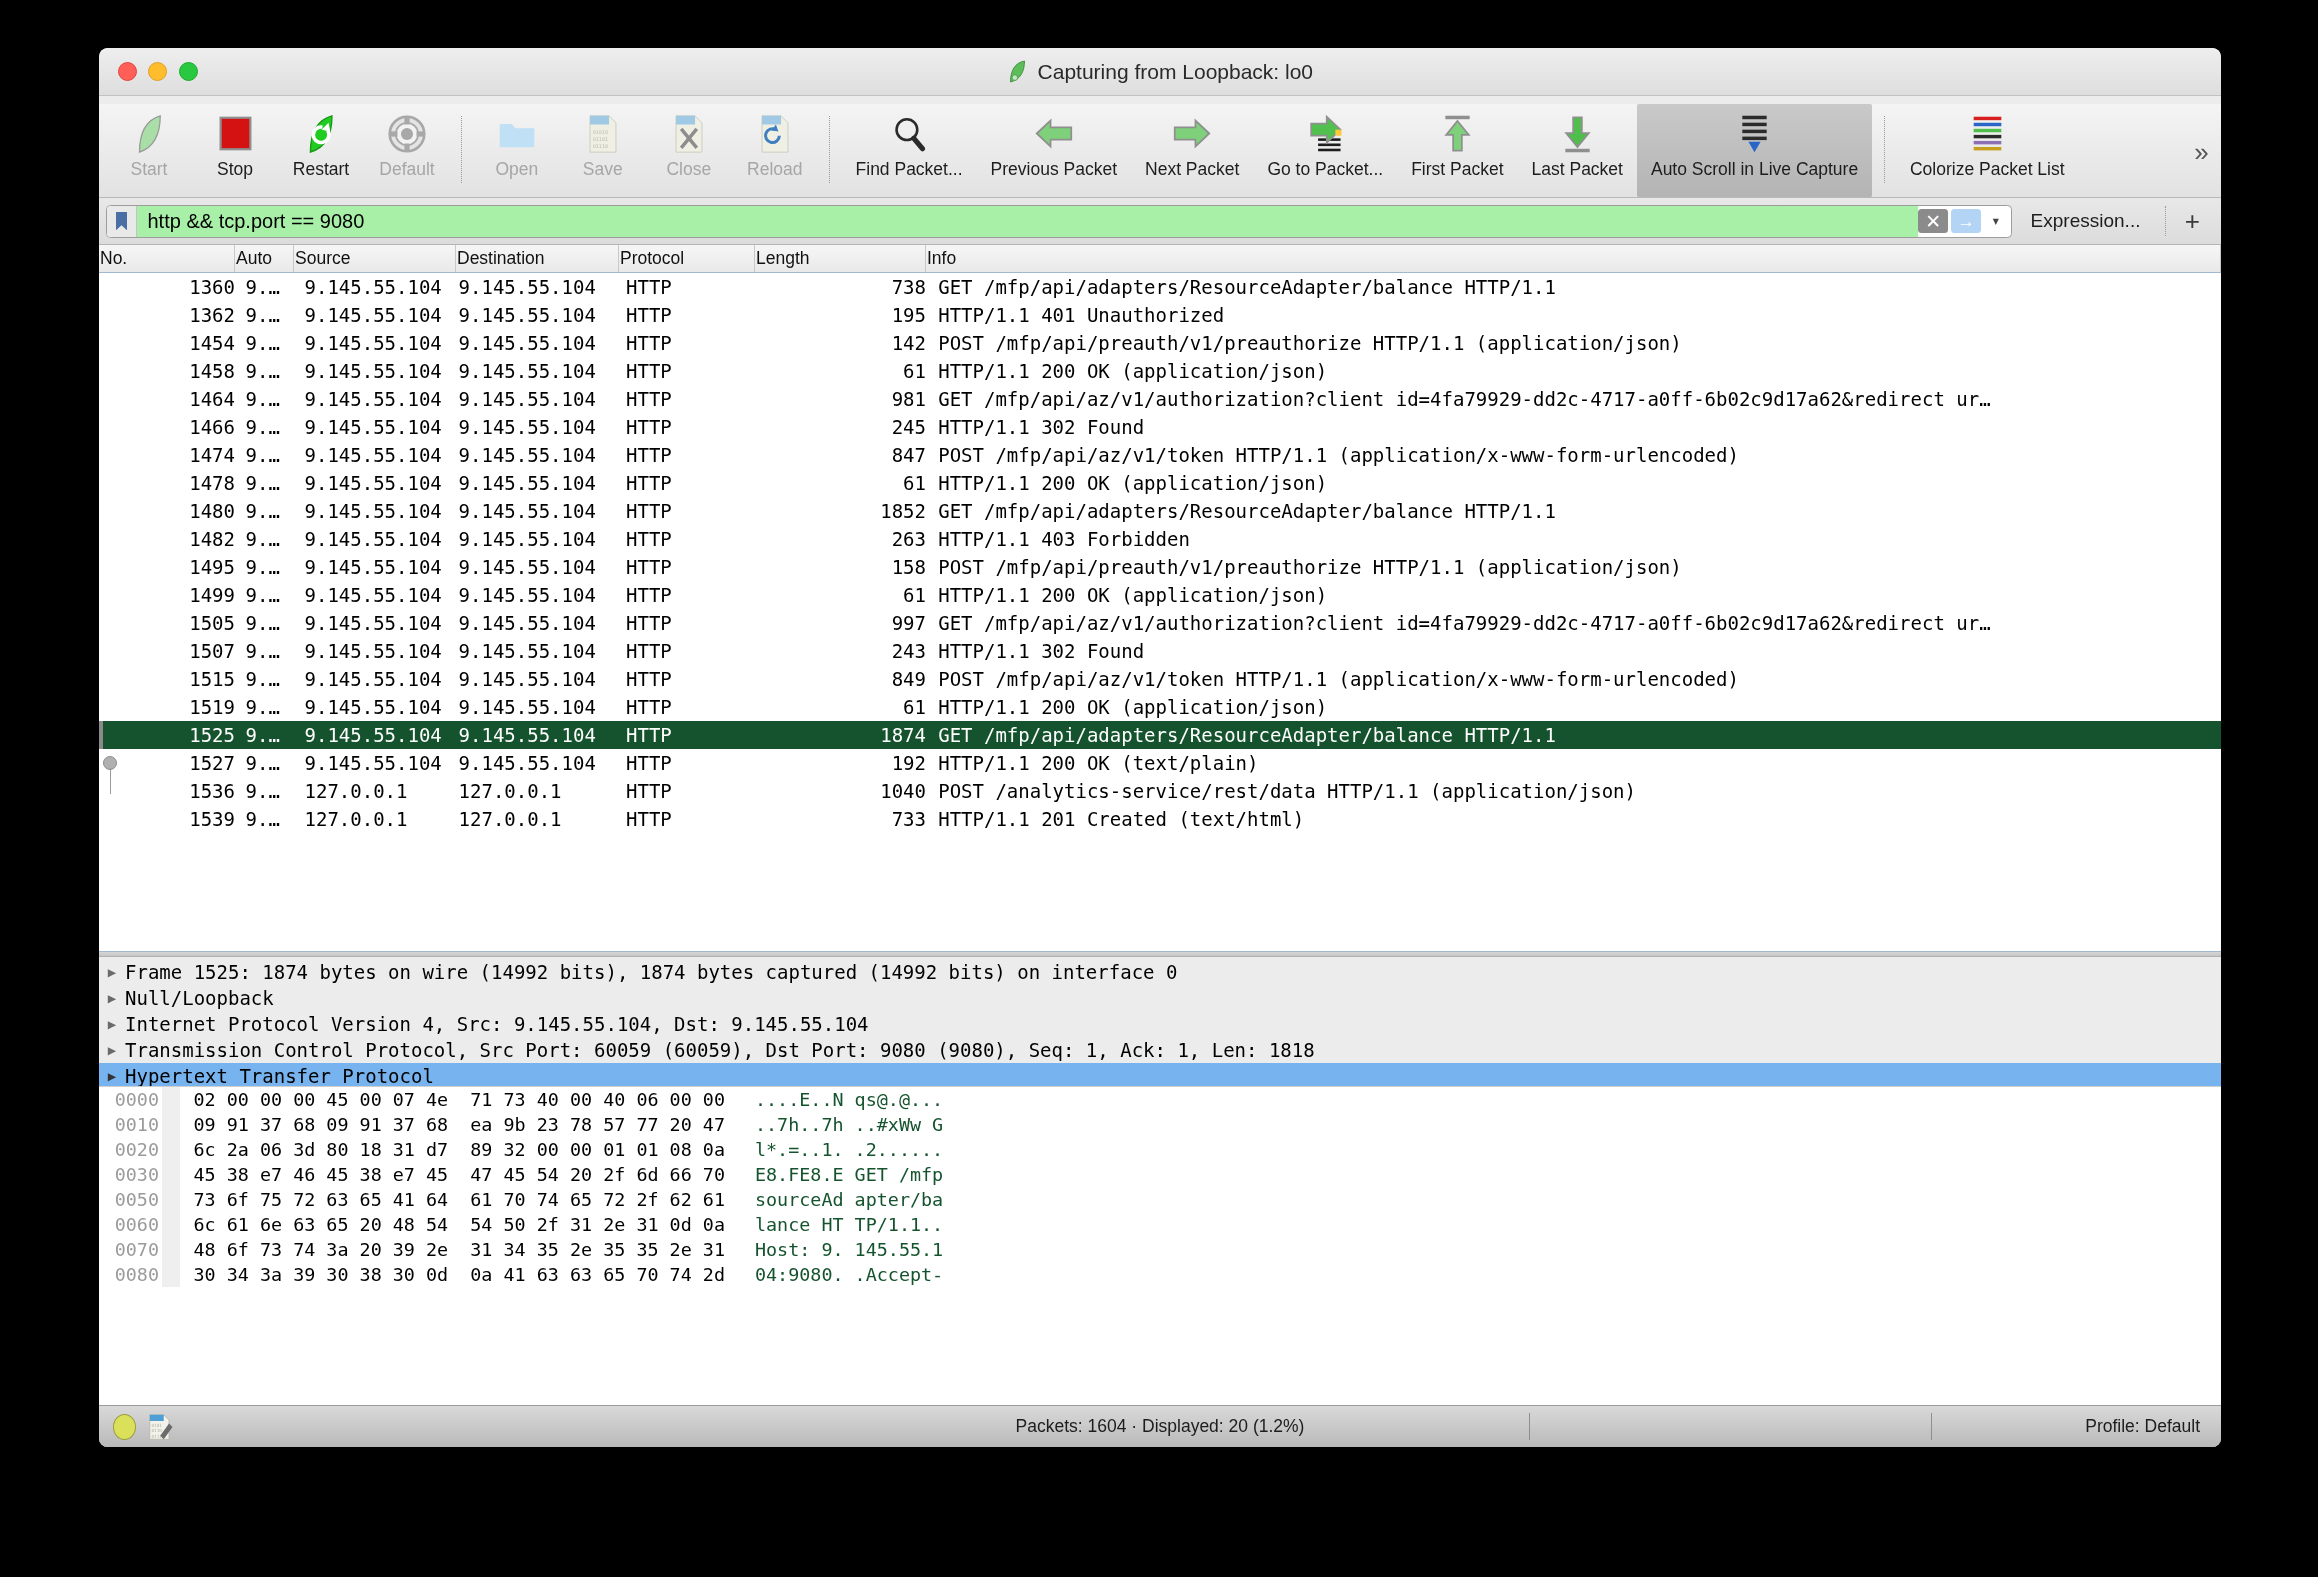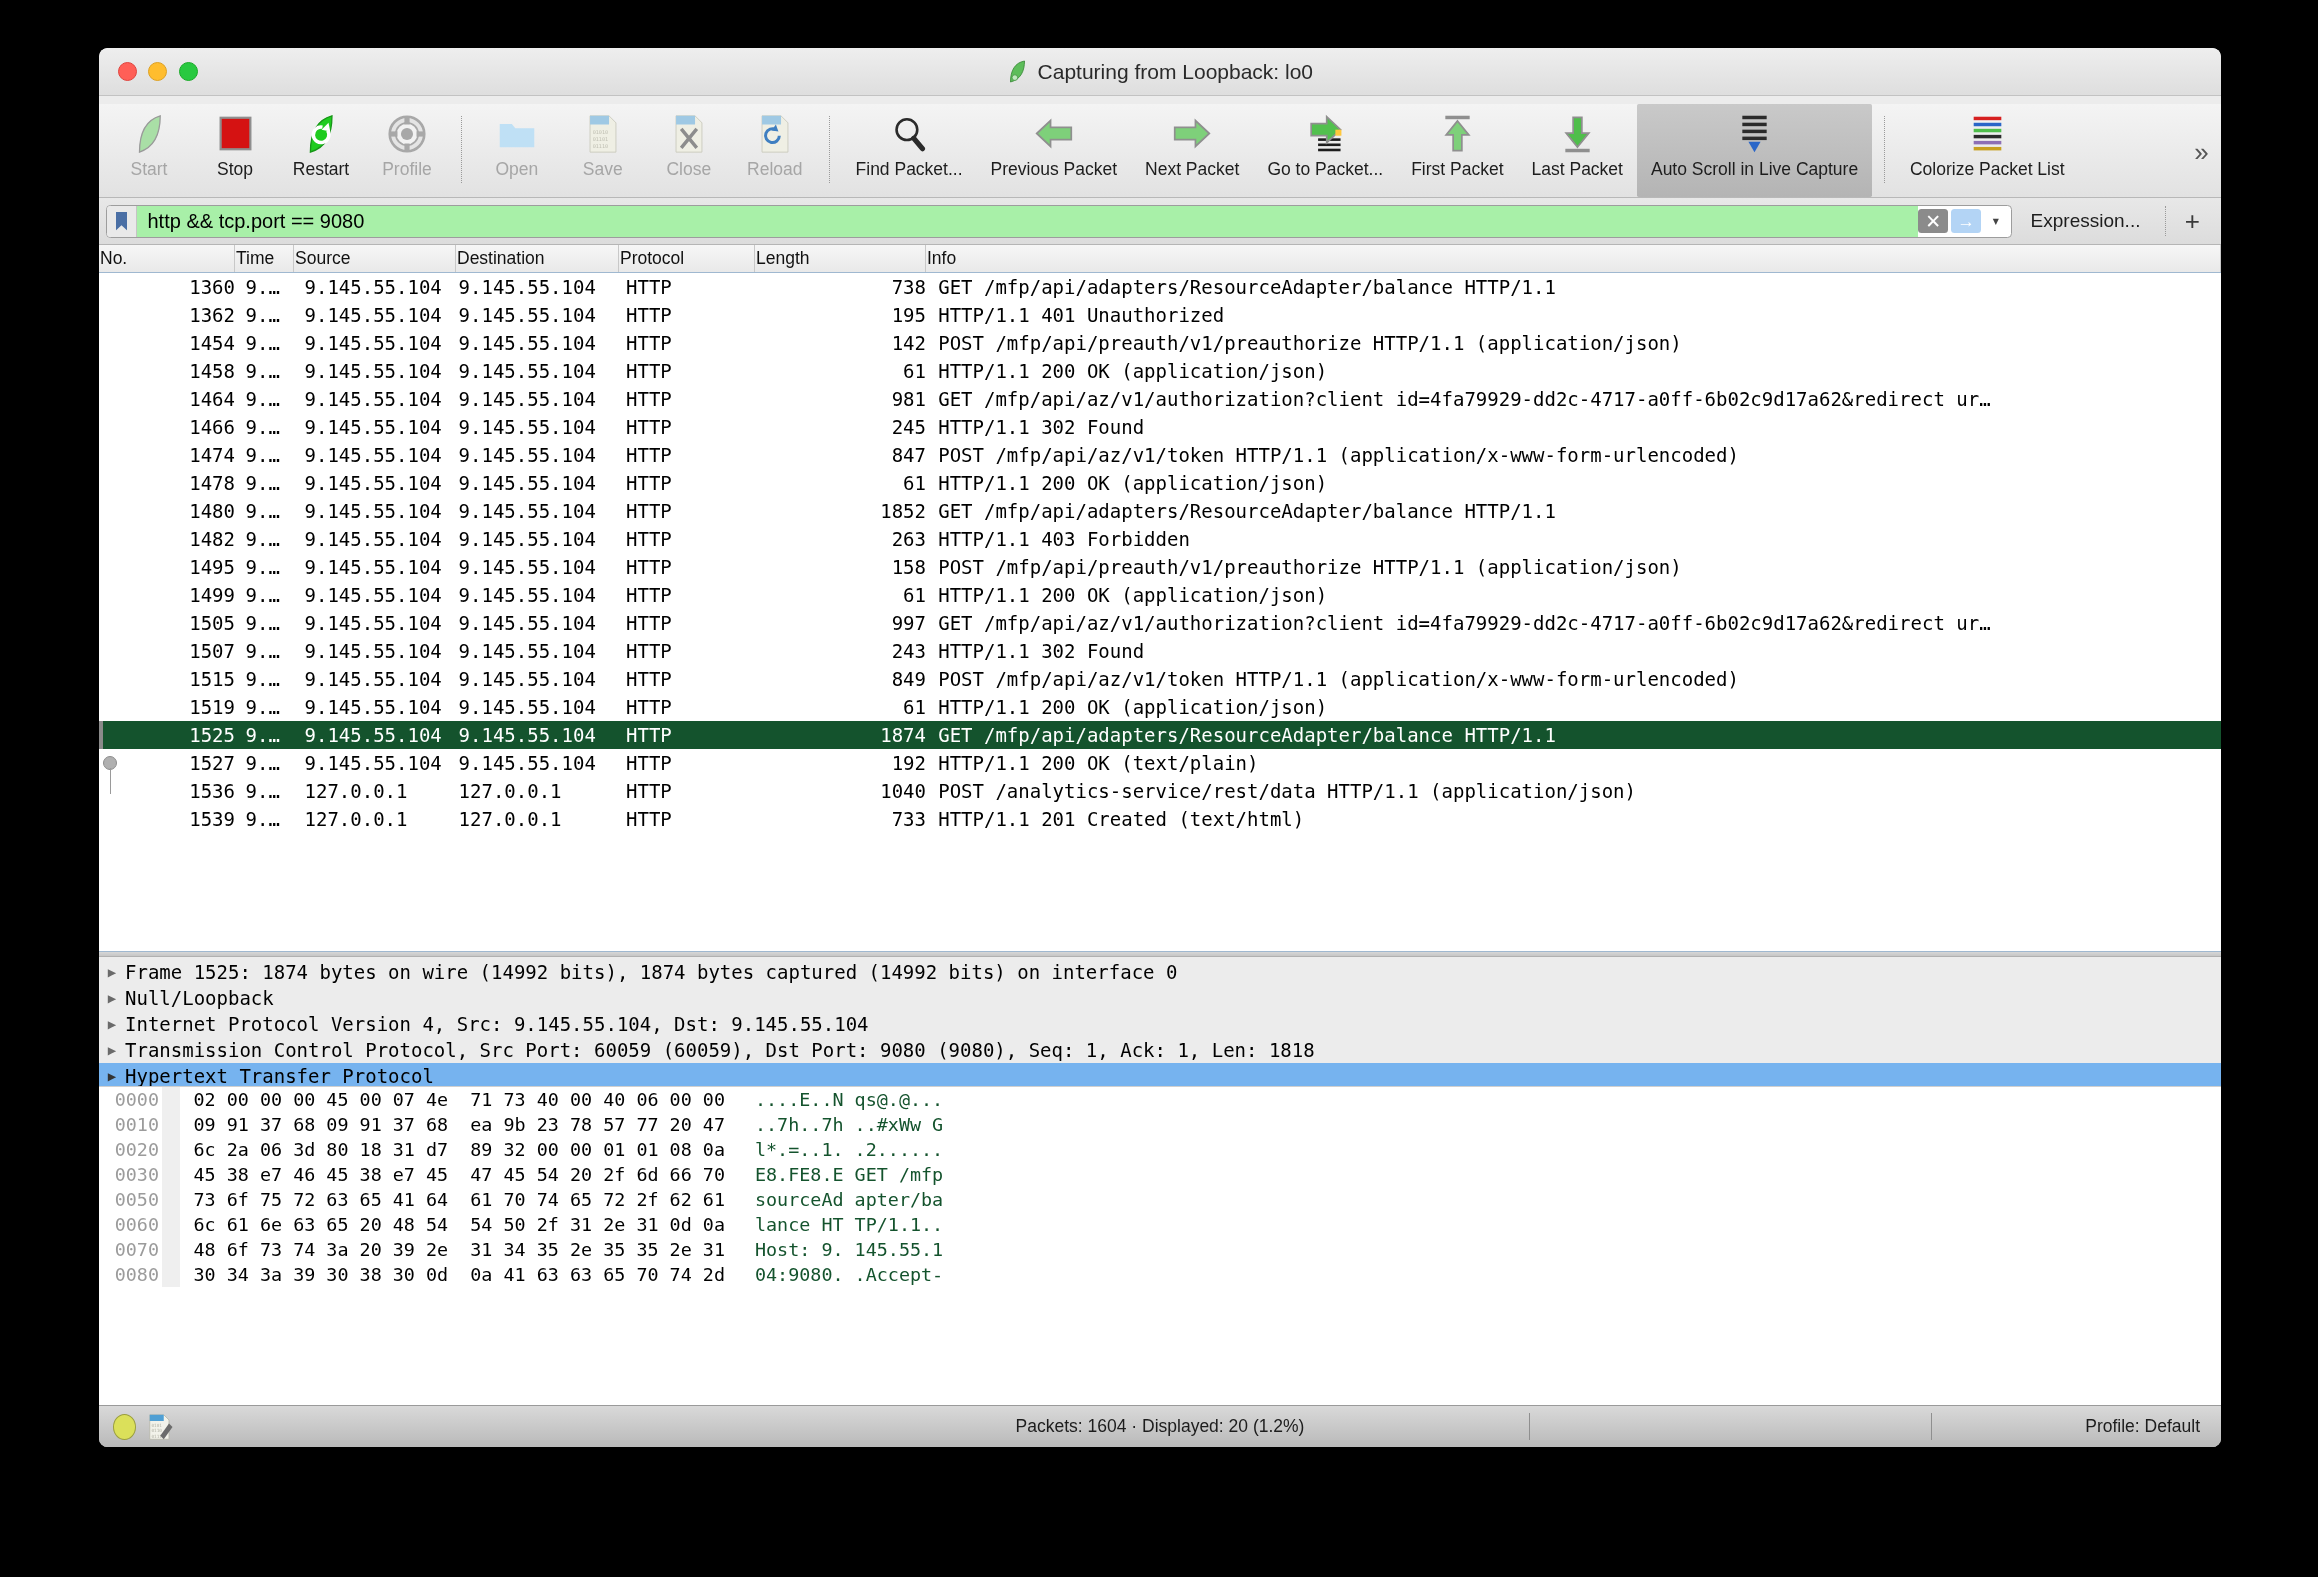--- a/index.html
+++ b/index.html
@@ -224,21 +224,21 @@
           <circle cx="22" cy="22" r="13" fill="#f2f2f2" stroke="#a8a8a8" stroke-width="2"></circle>
           <g fill="#a8a8a8">
               <rect x="19" y="3" width="6" height="8"></rect>
               <rect x="19" y="33" width="6" height="8"></rect>
           <rect x="3" y="19" width="8" height="6"></rect>
               <rect x="33" y="19" width="8" height="6"></rect>
             </g>
           <circle cx="22" cy="22" r="7" fill="#a8a8a8"></circle>
         </svg>
       </div>
-      <span class="lbl">Profile</span>
+      <span class="lbl">Default</span>
     </div>
 
     <div class="tsep"></div>
 
     <div class="tbtn disabled">
       <div class="ic">
         <svg width="38" height="33" viewBox="0 0 44 38">
             <path d="M2 8 h14 l4 5 h22 v22 h-40 z" fill="#bfe0f5"></path>
           </svg>
       </div>
@@ -392,21 +392,21 @@
       <div class="f-btn arr-btn">→</div>
       <div class="f-btn caret-btn">▾</div>
     </div>
     <div class="expression">Expression...</div>
     <div class="vsep"></div>
     <div class="plus">+</div>
   </div>
 
   <div class="plist-head">
     <div class="col" style="width:136px">No.</div>
-    <div class="col" style="width:59px">Time</div>
+    <div class="col" style="width:59px">Auto</div>
     <div class="col" style="width:162px">Source</div>
     <div class="col" style="width:163px">Destination</div>
     <div class="col" style="width:136px">Protocol</div>
     <div class="col" style="width:171px">Length</div>
     <div class="col" style="flex:1">Info</div>
   </div>
 
   <div class="plist-body" id="plist">
       <div class="prow">
         <div class="c-no">1360</div>

